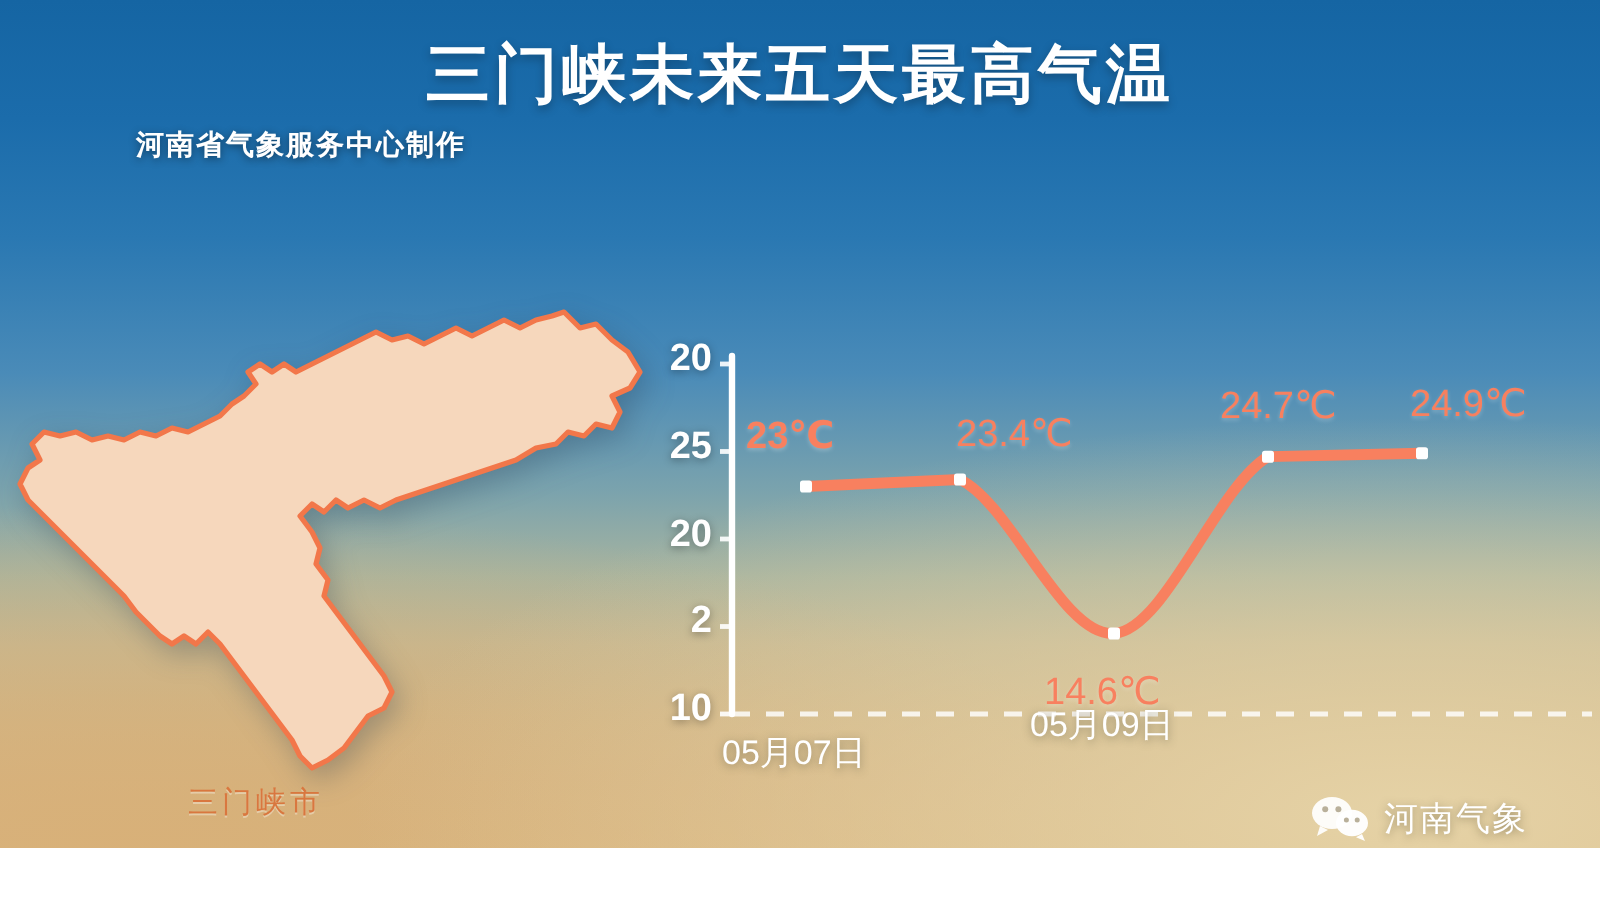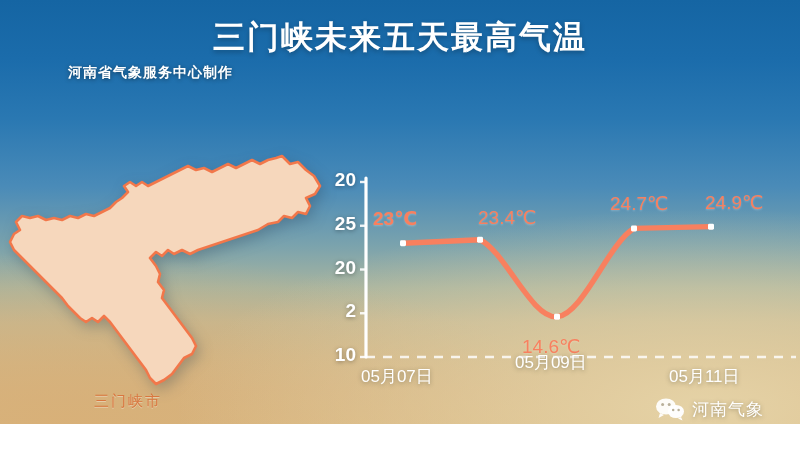--- a/index.html
+++ b/index.html
@@ -120,21 +120,20 @@
       <div class="ylab" style="left: -8px; top: 96.5px;">20</div>
       <div class="ylab" style="left: -8px; top: 52.75px;">25</div>
       <div class="ylab" style="left: -8px; top: 9px;">20</div>
       <div class="dlab" style="left: 43px; top: 47.25px; font-weight: bold;">23℃</div>
       <div class="dlab" style="left: 148px; top: 46px;">23.4℃</div>
       <div class="dlab" style="left: 192px; top: 174.75px;">14.6℃</div>
       <div class="dlab" style="left: 280px; top: 32.375px;">24.7℃</div>
       <div class="dlab" style="left: 375px; top: 30.625px;">24.9℃</div>
       <div class="xlab" style="left: 31px; top: 205px;">05月07日</div>
       <div class="xlab" style="left: 185px; top: 191px; text-align: right;">05月09日</div>
-      <div class="xlab" style="left: 339px; top: 205px;">05月11日</div>
     </div>
 
   <div class="wm">
     <span>
       <svg width="30" height="24" viewBox="0 0 30 24" xmlns="http://www.w3.org/2000/svg">
         <ellipse cx="11" cy="9.5" rx="10" ry="8" fill="#ffffff" opacity=".92"></ellipse>
         <path d="M5,16 L3.5,21 L9,18 Z" fill="#ffffff" opacity=".92"></path>
         <circle cx="7.6" cy="7.6" r="1.5" fill="#b9b09a"></circle>
         <circle cx="14.2" cy="7.6" r="1.5" fill="#b9b09a"></circle>
         <ellipse cx="21" cy="14.5" rx="8" ry="6.6" fill="#ffffff" opacity=".96"></ellipse>

